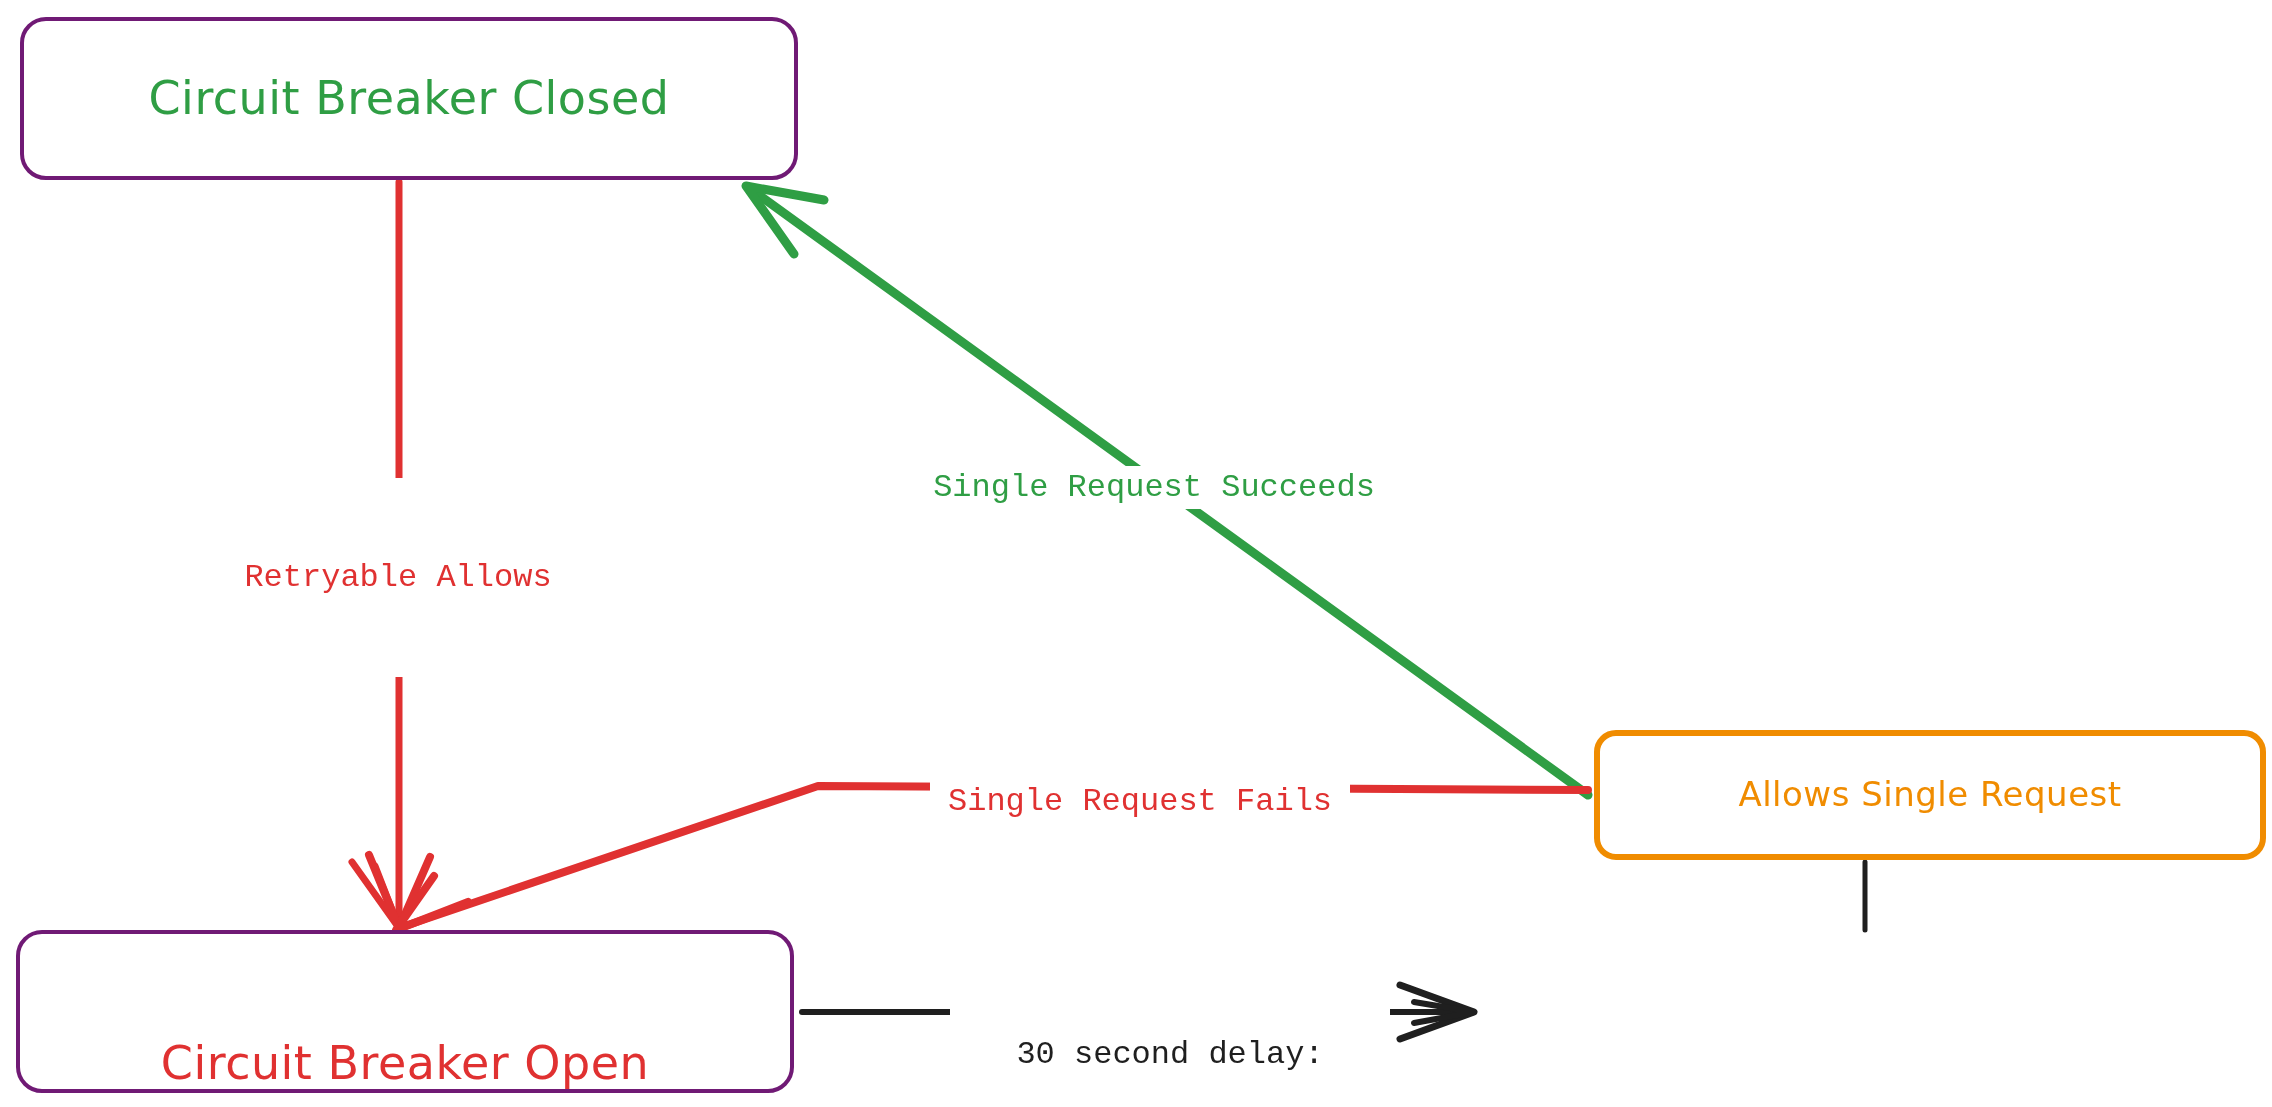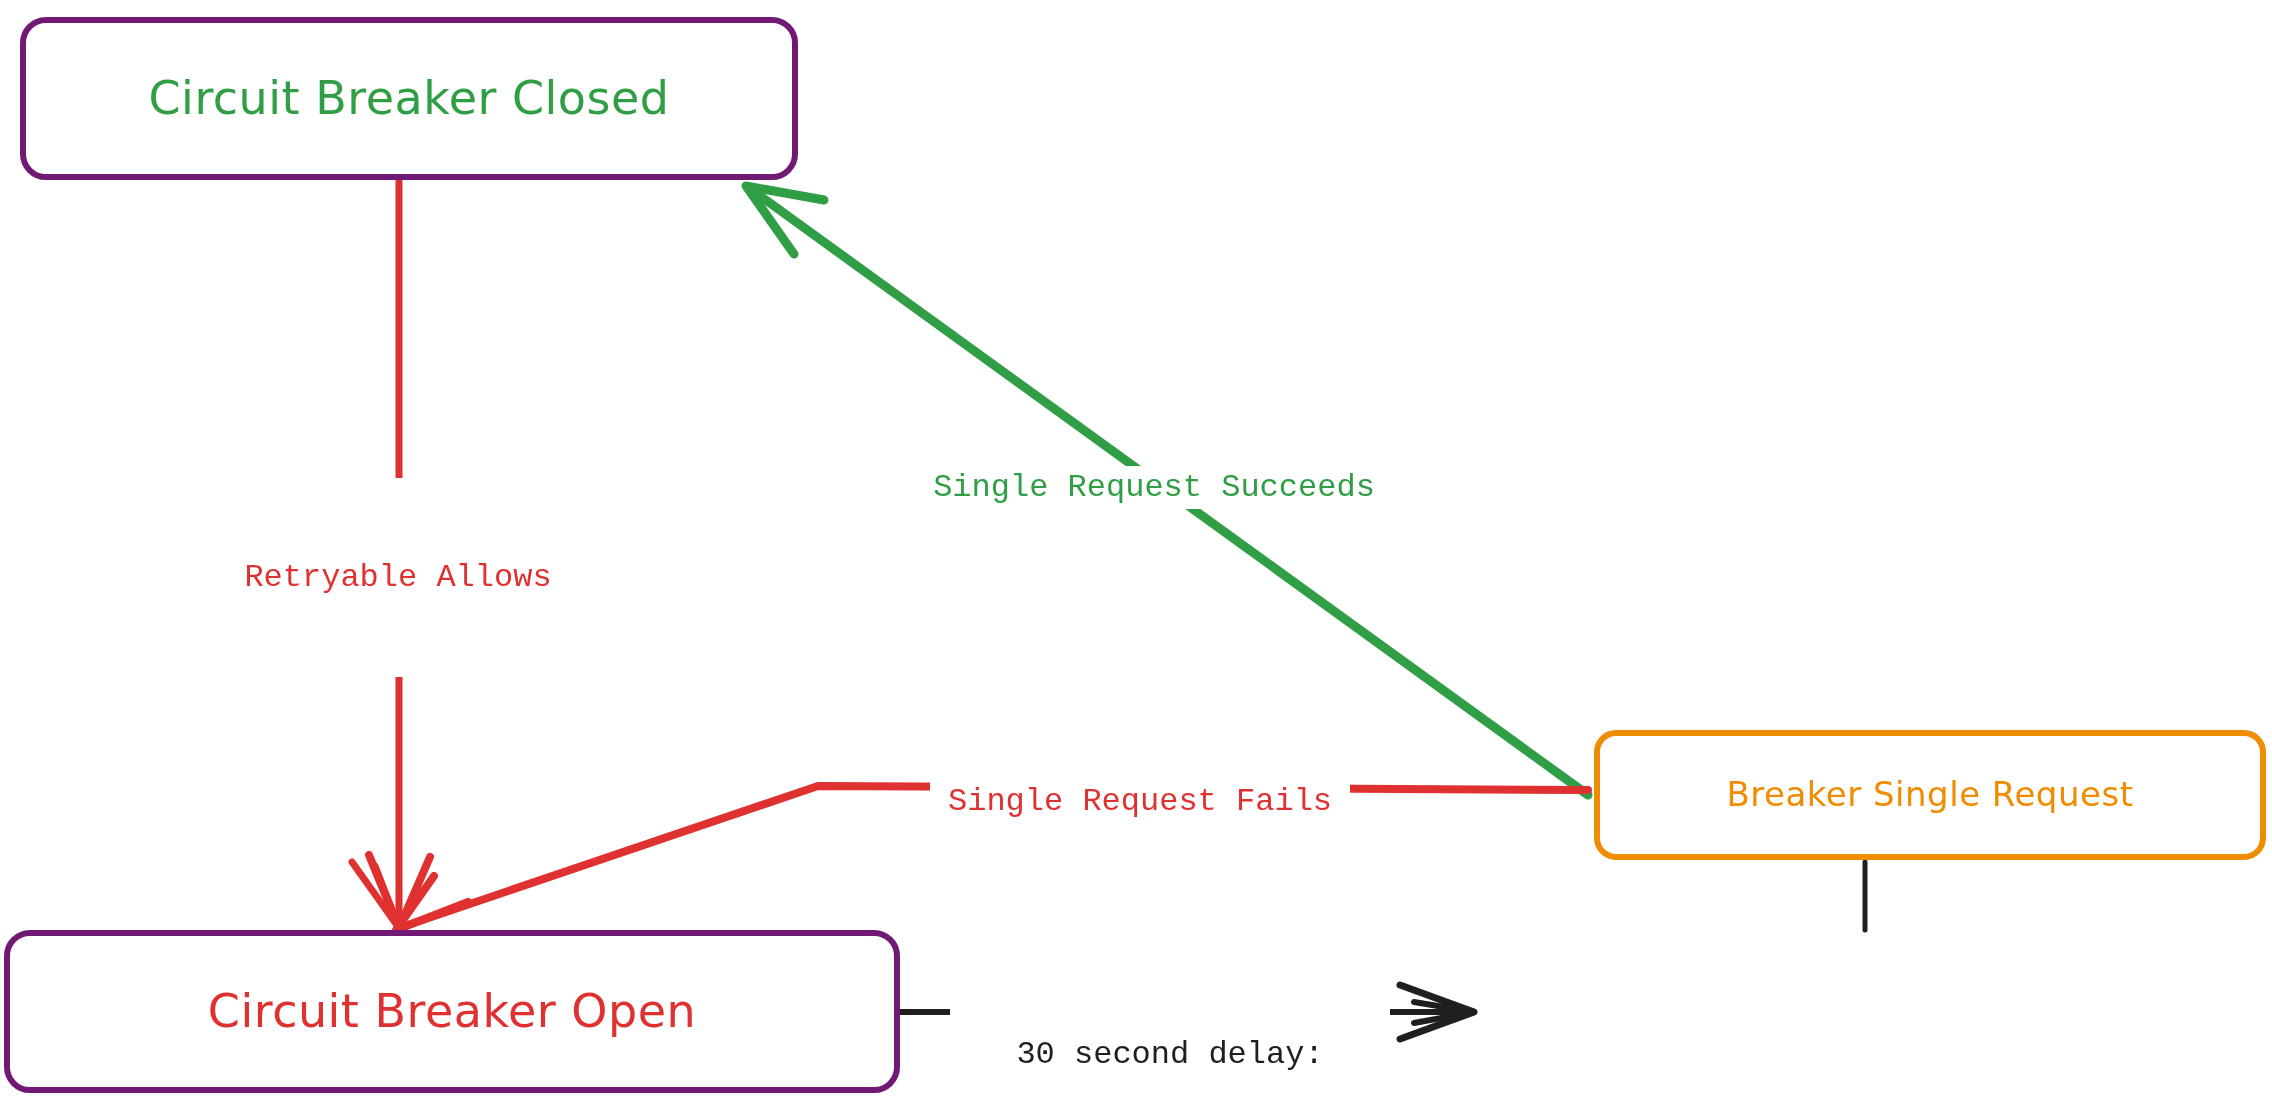--- a/index.html
+++ b/index.html
@@ -29,21 +29,21 @@
     position: absolute;
     box-sizing: border-box;
     display: flex;
     align-items: center;
     justify-content: center;
     background: #ffffff;
     border-radius: 26px;
     text-align: center;
   }
   .node-dark {
-    border: 6px solid #701a75;
+    border: 4px solid #701a75;
   }
   .node-orange-border {
     border: 6px solid #f08c00;
     border-radius: 22px;
   }
   .node-label {
     font-family: "DejaVu Sans", sans-serif;
     font-weight: 400;
     letter-spacing: 0.5px;
     line-height: 1.1;
@@ -66,21 +66,21 @@
     box-sizing: border-box;
   }
   .el-red   { color: #e03131; }
   .el-green { color: #2f9e44; }
   .el-black { color: #1f1f1f; }
 
   #node-closed {
     left: 20px; top: 17px; width: 778px; height: 163px;
   }
   #node-open {
-    left: 4px; top: 930px; width: 896px; height: 163px;
+    left: 16px; top: 930px; width: 778px; height: 163px; align-items: flex-end;
   }
   #node-half-open {
     left: 1478px; top: 930px; width: 790px; height: 163px;
   }
   #node-allows {
     left: 1594px; top: 730px; width: 672px; height: 130px;
   }
 
   #label-trips {
     left: 172px; top: 478px; width: 452px;
@@ -132,21 +132,21 @@
   <div id="node-closed" class="node node-dark">
     <span class="node-label lbl-closed">Circuit Breaker Closed</span>
   </div>
 
   <div id="node-open" class="node node-dark">
     <span class="node-label lbl-open">Circuit Breaker Open</span>
   </div>
 
 
   <div id="node-allows" class="node node-orange-border">
-    <span class="node-label lbl-allows">Breaker Single Request</span>
+    <span class="node-label lbl-allows">Allows Single Request</span>
   </div>
 
   <div id="label-trips" class="edge-label el-red">
     <div>Retryable Allows</div>
   </div>
 
   <div id="label-succeeds" class="edge-label el-green">Single Request Succeeds</div>
 
   <div id="label-fails" class="edge-label el-red">Single Request Fails</div>
 

